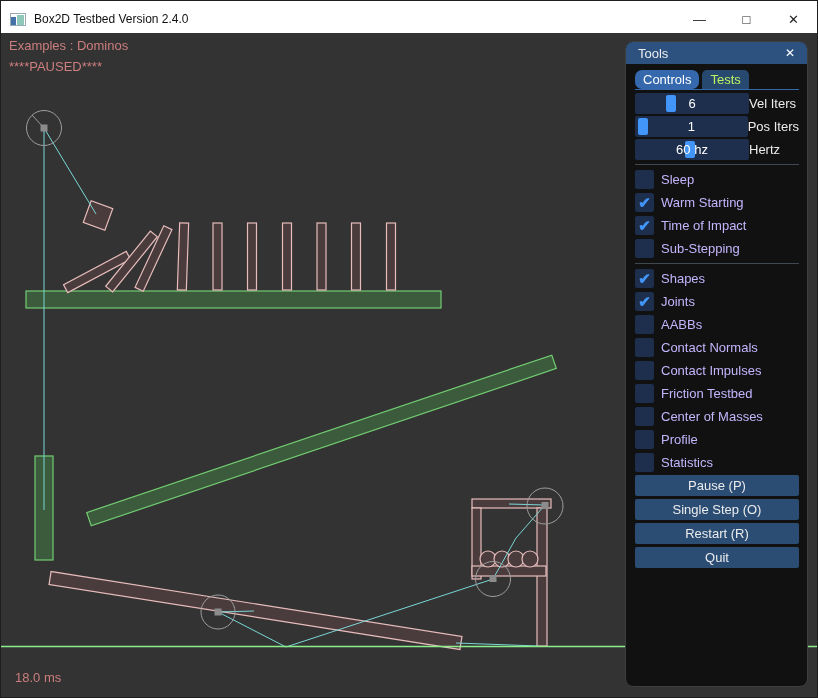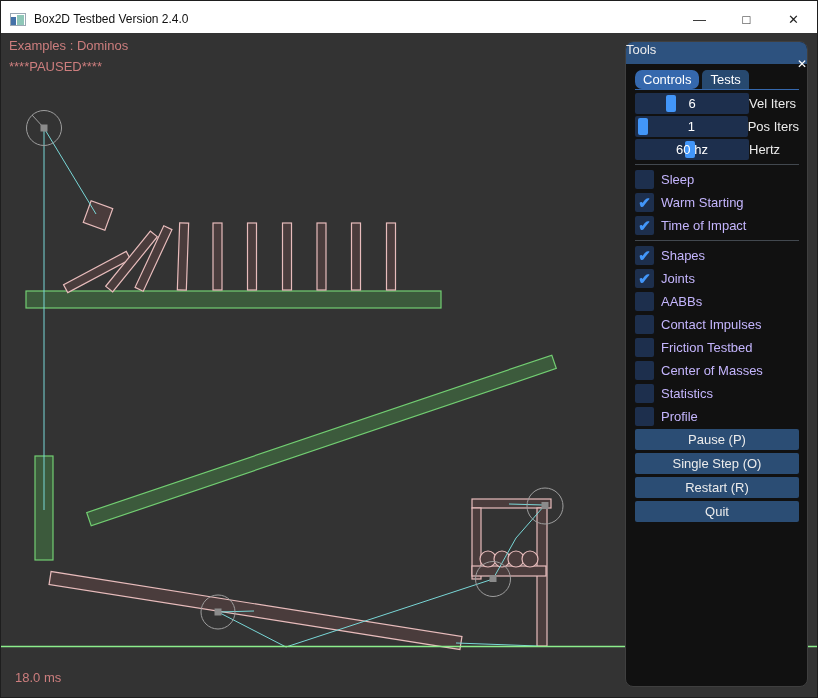--- a/index.html
+++ b/index.html
@@ -34,25 +34,25 @@
   .greenb{fill:var(--green-fill); stroke:var(--green); stroke-width:1.2;}
   .jline{stroke:var(--cyan); stroke-width:1; fill:none;}
   .gcirc{stroke:var(--gray); stroke-width:1; fill:none;}
   .gsq{fill:#8b8b8b; stroke:none;}
   .gline{stroke:var(--gray); stroke-width:1;}
   .ground{stroke:var(--ground); stroke-width:1.5;}
   
   .panel{position:absolute; left:624px; top:8px; width:183px; height:646px;
     background:var(--panel-bg); border:1px solid #3f3f3f; border-radius:8px;}
   .ptitle{height:22px; background:var(--titlebar-blue); border-radius:7px 7px 0 0;
-    display:flex; padding:0 0; color:#ececec; font-size:13px;flex-direction:column;}
+    display:flex; align-items:center; padding:0 12px; color:#ececec; font-size:13px;}
   .pclose{margin-left:auto; color:#fff; font-size:12px; cursor:default;}
   .pbody{padding:6px 8px 0 9px;}
   .tabbar{display:flex; gap:3px; border-bottom:1px solid var(--tab-active); margin-bottom:3px;}
-  .tab{padding:2px 8px 2px 8px; font-size:13px; color:#ffffff; background:var(--tab-inactive);
+  .tab{padding:2px 8px 2px 8px; font-size:13px; color:#bef264; background:var(--tab-inactive);
     border-radius:5px 5px 0 0; cursor:default;}
   .tab.active{background:var(--tab-active); color:#fff;border-radius:7px;}
   .srow{display:flex; align-items:center; height:21px; margin-bottom:2px;}
   .strack{position:relative; width:114px; height:21px; background:var(--frame-bg); border-radius:2px;}
   .sgrab{position:absolute; top:2px; width:10px; height:17px; background:var(--accent); border-radius:2px;}
   .sval{position:absolute; inset:0; display:flex; align-items:center; justify-content:center;
     color:#fff; font-size:13px;}
   .slabel{color:#ececec; font-size:13px; white-space:nowrap;}
   .sep{height:1px; background:#42484f; margin:4px 0;}
   .crow{display:flex; align-items:center; height:21px; margin-bottom:2px; cursor:default;}
@@ -182,56 +182,64 @@
                 <span class="check">✔</span>
               </span>
               <span class="clabel">Warm Starting</span>
             </div>
             <div class="crow">
               <span class="cbox">
                 <span class="check">✔</span>
               </span>
               <span class="clabel">Time of Impact</span>
             </div>
+            <div class="crow">
+              <span class="cbox"></span>
+              <span class="clabel">Sub-Stepping</span>
+            </div>
             <div class="sep"></div>
             <div class="crow">
               <span class="cbox">
                 <span class="check">✔</span>
               </span>
               <span class="clabel">Shapes</span>
             </div>
             <div class="crow">
               <span class="cbox">
                 <span class="check">✔</span>
               </span>
               <span class="clabel">Joints</span>
             </div>
             <div class="crow">
               <span class="cbox"></span>
               <span class="clabel">AABBs</span>
             </div>
             <div class="crow">
               <span class="cbox"></span>
+              <span class="clabel">Contact Normals</span>
+            </div>
+            <div class="crow">
+              <span class="cbox"></span>
               <span class="clabel">Contact Impulses</span>
             </div>
             <div class="crow">
               <span class="cbox"></span>
               <span class="clabel">Friction Testbed</span>
             </div>
             <div class="crow">
               <span class="cbox"></span>
               <span class="clabel">Center of Masses</span>
             </div>
             <div class="crow">
               <span class="cbox"></span>
+              <span class="clabel">Profile</span>
+            </div>
+            <div class="crow">
+              <span class="cbox"></span>
               <span class="clabel">Statistics</span>
-            </div>
-            <div class="crow">
-              <span class="cbox"></span>
-              <span class="clabel">Profile</span>
             </div>
           </div>
         <div id="buttons">
             <div class="btn">Pause (P)</div>
             <div class="btn">Single Step (O)</div>
             <div class="btn">Restart (R)</div>
             <div class="btn">Quit</div>
           </div>
       </div>
     </div>

